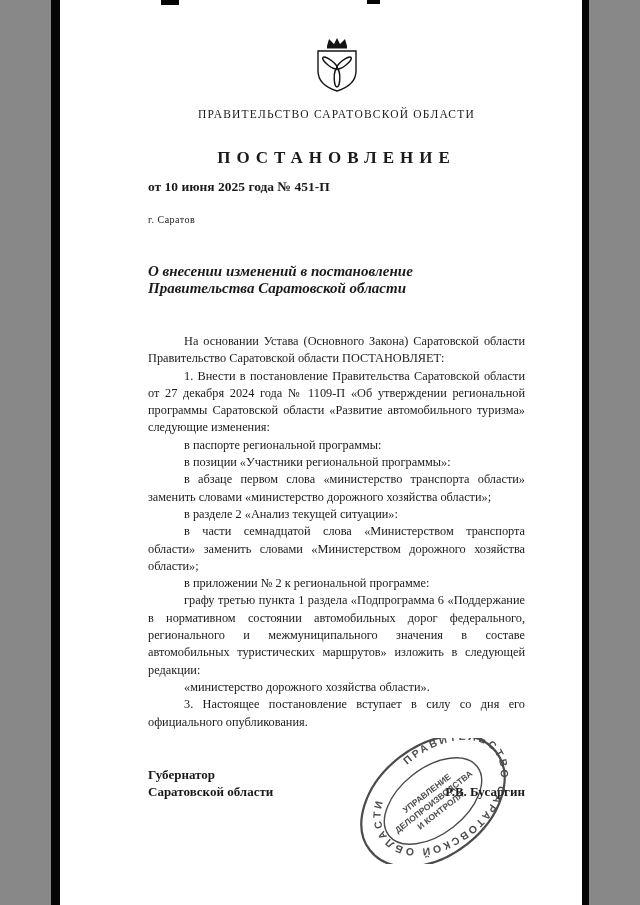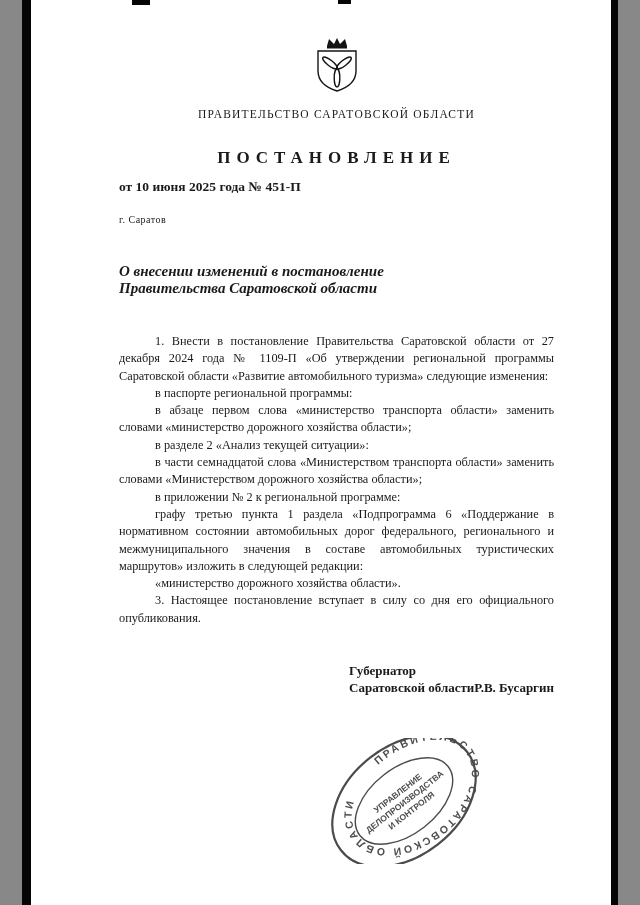--- a/index.html
+++ b/index.html
@@ -1,19 +1,19 @@
 <!DOCTYPE html>
 <html lang="ru"><head>
 <meta charset="utf-8">
 <style>
   * { margin: 0; padding: 0; box-sizing: border-box; }
   html, body { background: #888; }
   .page {
     position: relative;
-    width: 596px;
+    width: 538px;
     height: 905px;
     margin: 0 auto;
     background: #ffffff;
     font-family: "Liberation Serif", "DejaVu Serif", serif;
     color: #1a1a1a;
     overflow: hidden;
   }
   .scan-edge { position: absolute; top: 0; height: 100%; background: #050505; }
   .scan-edge.left  { left: 0;  width: 9px; }
   .scan-edge.right { right: 0; width: 7px; }
@@ -61,21 +61,21 @@
   .body-text p {
     font-size: 12.3px;
     line-height: 17.3px;
     text-align: justify;
     text-indent: 36px;
   }
 
   .signature {
     margin-top: 35px;
     display: flex;
-    justify-content: flex-end;
+    justify-content: space-between;
     align-items: flex-end;
     font-size: 13px;
     font-weight: bold;
     line-height: 17px;
   }
   .signature .name { padding-bottom: 0; }
 
   .stamp {
     position: absolute;
     left: 296px;
@@ -118,22 +118,24 @@
     <div class="header-doctype">ПОСТАНОВЛЕНИЕ</div>
     <div class="header-date">от 10 июня 2025 года № 451-П</div>
     <div class="header-city">г. Саратов</div>
 
     <div class="subject">
       <div>О внесении изменений в постановление</div>
       <div>Правительства Саратовской области</div>
     </div>
 
     <div class="body-text">
+      <p>На основании Устава (Основного Закона) Саратовской области Правительство Саратовской области ПОСТАНОВЛЯЕТ:</p>
       <p>1. Внести в постановление Правительства Саратовской области от 27 декабря 2024 года № 1109-П «Об утверждении региональной программы Саратовской области «Развитие автомобильного туризма» следующие изменения:</p>
       <p>в паспорте региональной программы:</p>
+      <p>в позиции «Участники региональной программы»:</p>
       <p>в абзаце первом слова «министерство транспорта области» заменить словами «министерство дорожного хозяйства области»;</p>
       <p>в разделе 2 «Анализ текущей ситуации»:</p>
       <p>в части семнадцатой слова «Министерством транспорта области» заменить словами «Министерством дорожного хозяйства области»;</p>
       <p>в приложении № 2 к региональной программе:</p>
       <p>графу третью пункта 1 раздела «Подпрограмма 6 «Поддержание в нормативном состоянии автомобильных дорог федерального, регионального и межмуниципального значения в составе автомобильных туристических маршрутов» изложить в следующей редакции:</p>
       <p>«министерство дорожного хозяйства области».</p>
       <p>3. Настоящее постановление вступает в силу со дня его официального опубликования.</p>
     </div>
 
     <div class="signature">

